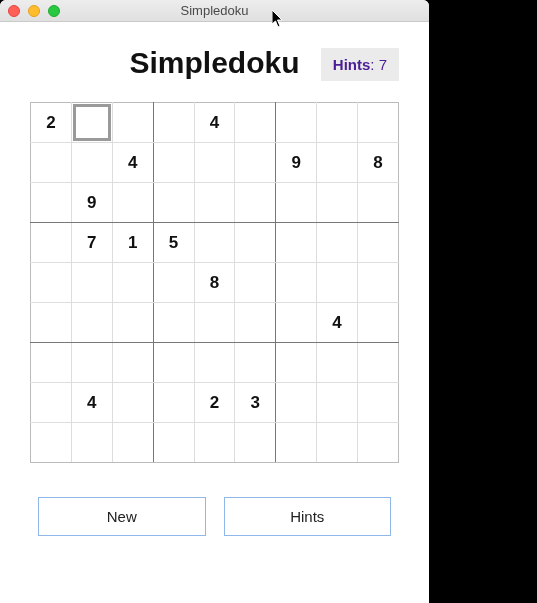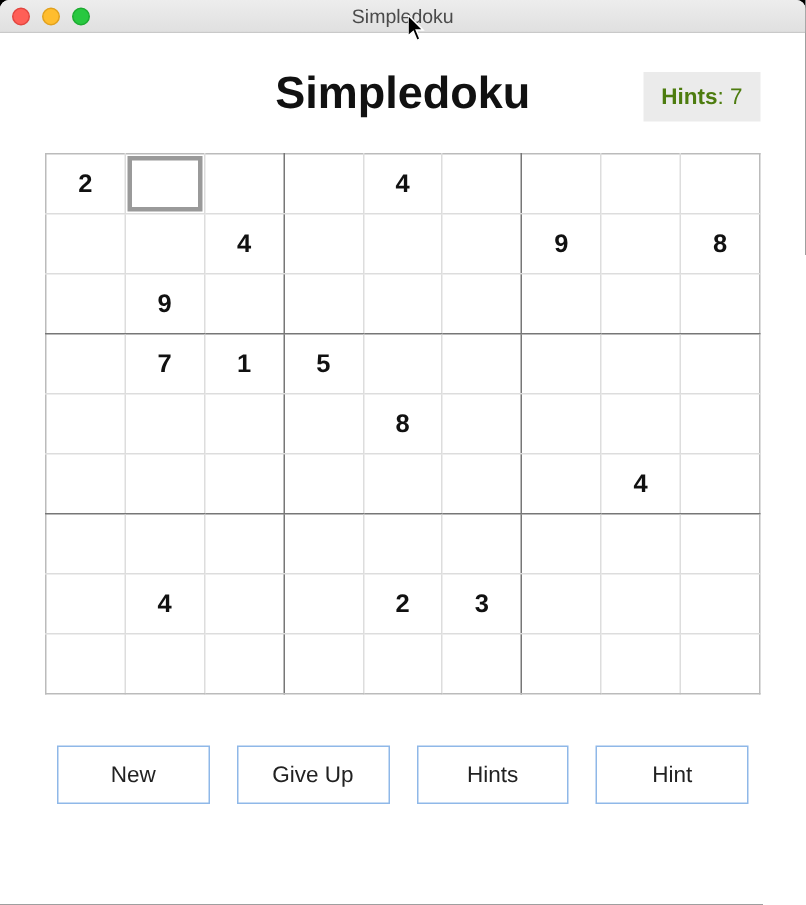--- a/index.html
+++ b/index.html
@@ -4,21 +4,21 @@
 <style>
   * { box-sizing: border-box; margin: 0; padding: 0; }
   body {
     font-family: -apple-system, BlinkMacSystemFont, "Helvetica Neue", Arial, sans-serif;
     background: #000;
     width: 537px;
     height: 603px;
     overflow: hidden;
   }
   .window {
-    width: 537px;
+    width: 429px;
     height: 603px;
     background: #fff;
     display: flex;
     flex-direction: column;
     border-radius: 6px 6px 0 0;
     overflow: hidden;
     position: relative;
   }
   .titlebar {
     height: 22px;
@@ -76,21 +76,21 @@
     font-weight: 700;
     color: #111;
   }
   .hints-badge {
     position: absolute;
     right: 0;
     top: 8px;
     background: #ebebeb;
     padding: 8px 12px;
     font-size: 15px;
-    color: #4d7c0f;
+    color: #4c1d95;
   }
   .hints-badge .label { font-weight: 700; }
   .board {
     width: 100%;
     border-collapse: collapse;
     table-layout: fixed;
     border: 1px solid #bbb;
   }
   .board td {
     border: 1px solid #ddd;
@@ -264,18 +264,16 @@
             <td></td>
             <td></td>
             <td></td>
             <td></td>
           </tr>
         </tbody>
     </table>
 
     <div class="button-row">
       <button class="btn">New</button>
-      <button class="btn">Give Up</button>
       <button class="btn">Hints</button>
-      <button class="btn">Hint</button>
     </div>
   </div>
 </div>
 
 </body></html>

